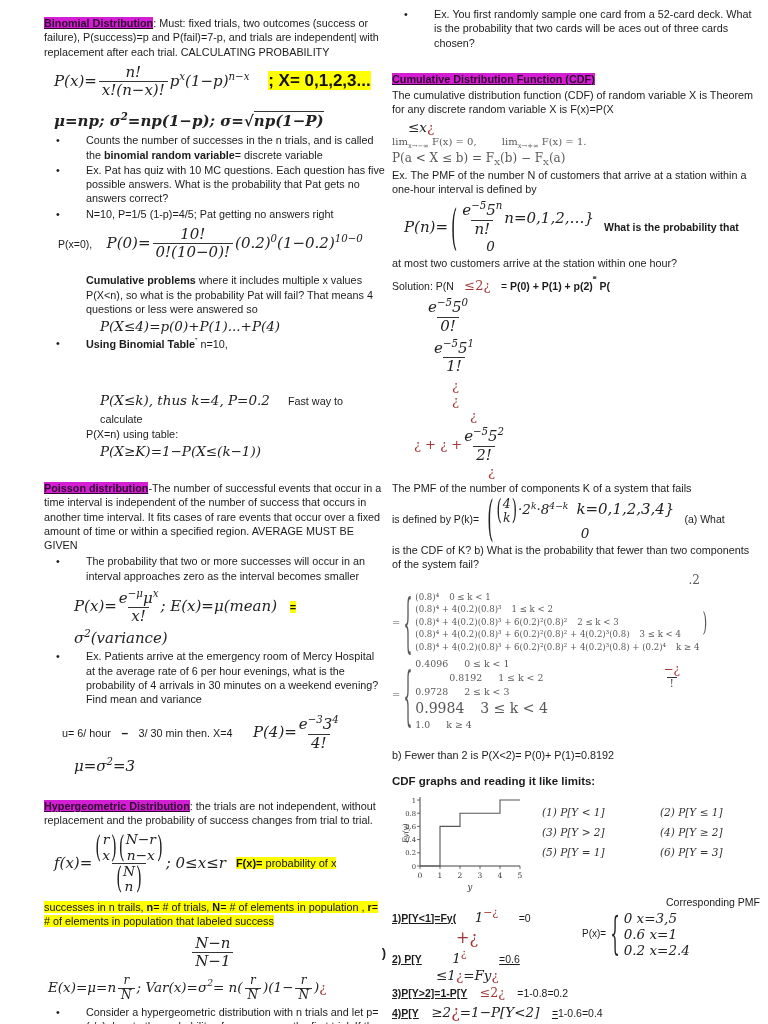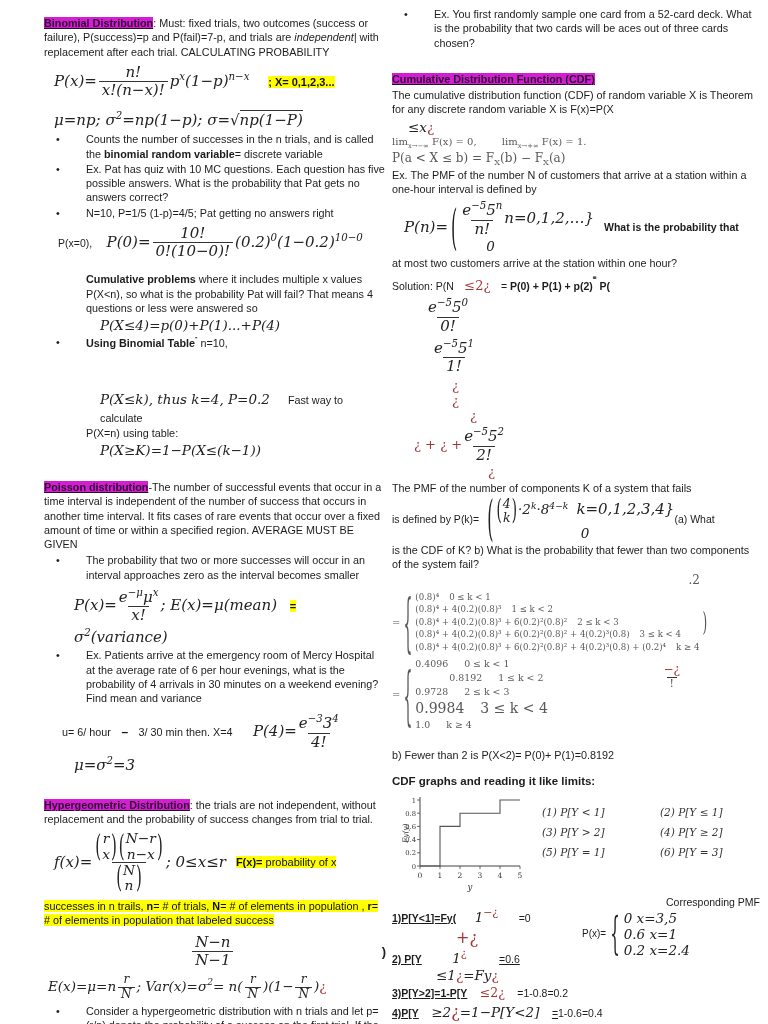--- a/index.html
+++ b/index.html
@@ -6,21 +6,21 @@
   body{width:768px;height:1024px;background:#ffffff;position:relative;overflow:hidden;
        font-family:"Liberation Sans",sans-serif;color:#1c1c1c;}
   .col{position:absolute;}
   #col-left{left:44px;top:16px;width:342px;}
   #col-right{left:392px;top:6px;width:368px;}
   .txt{font-size:10.8px;line-height:1.32;margin:0 0 2px 0;}
   .hl-m{background:#d41ed4;color:#2b082b;font-weight:bold;text-decoration:underline;}
   .hl-y{background:#ffff00;font-weight:bold;color:#111;}
   .hl-yn{background:#ffff00;color:#111;}
   .b{font-weight:bold;}
-  .i{font-style:italic;}
+  .i{}
   .u{text-decoration:underline;}
   .m{font-family:"DejaVu Serif",serif;font-style:italic;font-size:13.5px;color:#222;}
   .m-lg{font-size:15px;}
   .m-sm{font-size:12px;}
   .sans{font-family:"Liberation Sans",sans-serif;font-style:normal;}
   .red{color:#a53434;font-family:"DejaVu Serif",serif;font-style:normal;}
   .gray{color:#585858;font-family:"DejaVu Serif",serif;font-style:normal;}
   .frac{display:inline-flex;flex-direction:column;align-items:center;vertical-align:middle;
         text-align:center;margin:0 2px;line-height:1.15;}
   .fden{border-top:1.2px solid #333;padding:0 3px;}
@@ -53,24 +53,24 @@
 
 <div id="col-left" class="col">
 
   <p class="txt"><span class="hl-m">Binomial Distribution</span><span>: Must: fixed trials, two outcomes (success or failure), P(success)=p and P(fail)=7-p, and trials are </span><span class="i">independent|</span><span> with replacement after each trial. CALCULATING PROBABILITY</span></p>
 
   <div class="m m-lg fline">
     <span>P(x)=</span><span class="frac">
         <span class="fnum">n!</span>
         <span class="fden">x!(n−x)!</span>
       </span><span>p</span><sup>x</sup><span>(1−p)</span><sup>n−x</sup>
-    <span class="hl-y sans" style="font-size:11px;margin-left:14px;">; X= 0,1,2,3...</span>
-  </div>
-
-  <div class="m m-lg fline" style="margin-top:11px;">
+    <span class="hl-y sans" style="font-size:17px;margin-left:14px;">; X= 0,1,2,3...</span>
+  </div>
+
+  <div class="m m-lg fline" style="margin-top:11px;font-weight:bold;">
     <span>μ=np; σ</span><sup>2</sup><span>=np(1−p); σ=</span><span class="rad">√</span><span class="radin">np(1−P)</span>
   </div>
 
   <div class="bul txt">
       <span class="dot">•</span>
       <span class="bc"><span>Counts the number of successes in the n trials, and is called the </span><span class="b">binomial random variable</span><span>= discrete variable</span></span>
     </div>
 
   <div class="bul txt">
       <span class="dot">•</span>
@@ -270,21 +270,21 @@
       <span class="m"><span class="binom">
             <span class="bp">(</span>
             <span class="bcol">
               <span>4</span>
               <span>k</span>
             </span>
             <span class="bp">)</span>
           </span><span>·2</span><sup>k</sup><span>·8</span><sup>4−k</sup><span class="m m-lg" style="margin-left:8px;">k=0,1,2,3,4}</span></span>
       <span class="m">0</span>
     </span>
-    <span class="sans" style="font-size:10.5px;">(a) What</span>
+    <span class="sans" style="font-size:10.5px;margin-left:10px;">(a) What</span>
   </div>
 
   <p class="txt">is the CDF of K? b) What is the probability that fewer than two components of the system fail?</p>
 
   <div class="gray" style="text-align:right;margin-right:60px;font-size:12px;">.2</div>
 
   <div class="pw">
     <span class="gray" style="font-size:10px;">=</span>
     <span class="tallp sy5 gray">{</span>
     <span class="pwrows gray">

